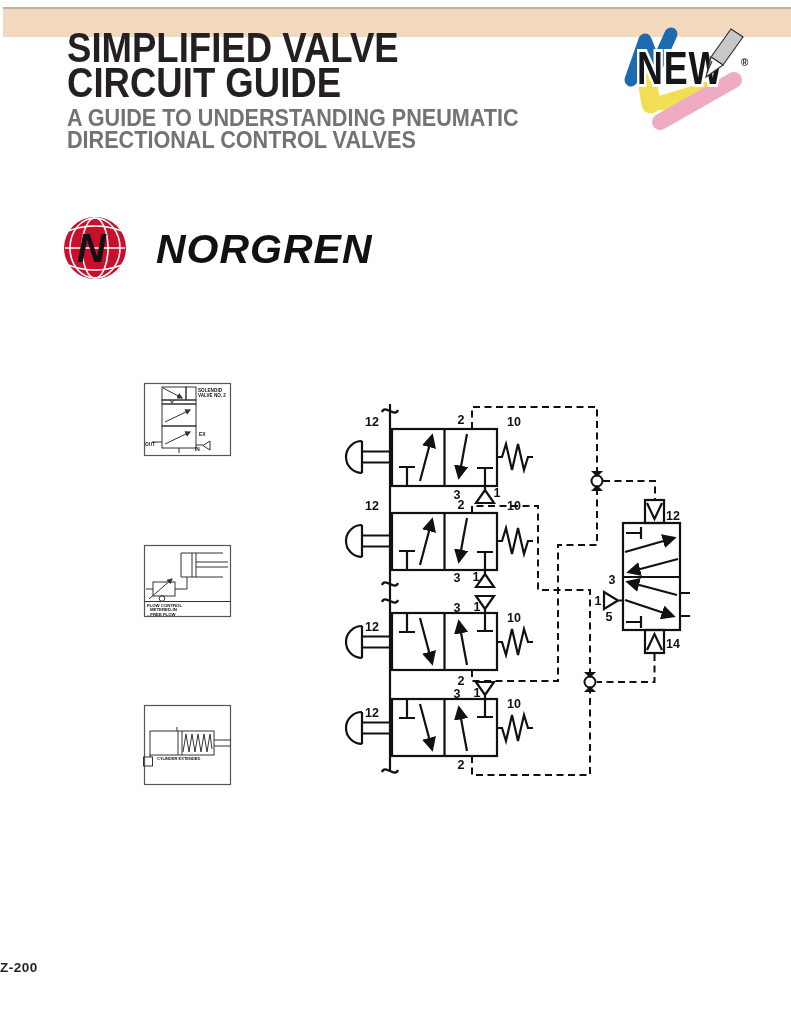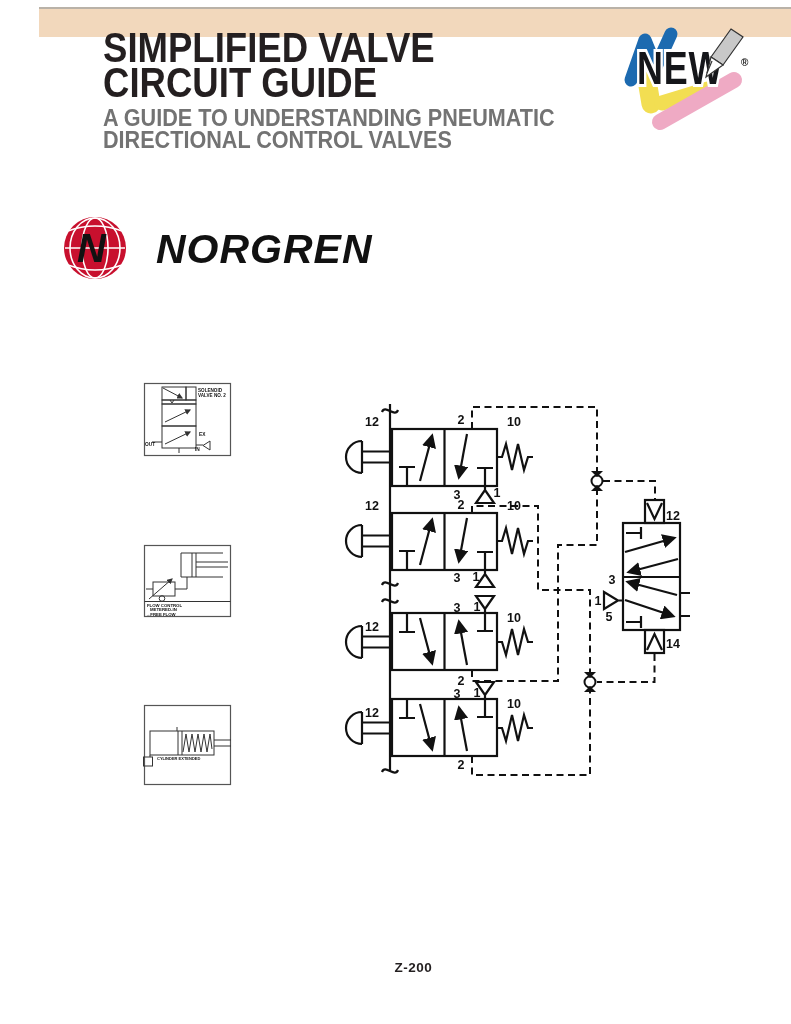--- a/index.html
+++ b/index.html
@@ -1,34 +1,34 @@
 <!DOCTYPE html>
 <html><head>
 <meta charset="utf-8">
 <style>
   html,body{margin:0;padding:0;}
   body{width:791px;height:1024px;position:relative;background:#ffffff;
        font-family:"Liberation Sans",sans-serif;overflow:hidden;}
-  .abs{position:absolute;margin-left:36px;}
+  .abs{position:absolute;}
   
   #top-edge{left:3px;top:7px;width:788px;height:2px;background:#b9b2a8;}
   #band{left:3px;top:9px;width:788px;height:28px;background:#f2d8bc;}
   
   #title-block{left:67px;top:30px;color:#241f20;}
   .title-line{display:block;font-weight:bold;font-size:43px;line-height:35px;
       letter-spacing:0px;transform:scaleX(.85);transform-origin:left;white-space:nowrap;}
   #subtitle-block{left:67px;top:107px;color:#737373;}
   .subtitle-line{display:block;font-weight:bold;font-size:24px;line-height:22px;
       transform:scaleX(.9);transform-origin:left;white-space:nowrap;}
   
   svg{position:absolute;overflow:visible;}
   svg text{font-family:"Liberation Sans",sans-serif;font-weight:bold;fill:#111;}
   .port{font-size:12.5px;text-anchor:middle;}
   .tiny{font-weight:bold;text-anchor:start;}
-  #footer{left:0;right:0;top:960px;text-align:center;font-weight:bold;
+  #footer{left:0;right:0;top:960px;text-align:left;font-weight:bold;
           font-size:13.5px;color:#231f20;letter-spacing:.5px;}
 </style>
 </head>
 <body>
 
 <div class="abs" id="top-edge"></div>
 <div class="abs" id="band"></div>
 
 <div class="abs" id="title-block">
   <span class="title-line">SIMPLIFIED VALVE</span>

